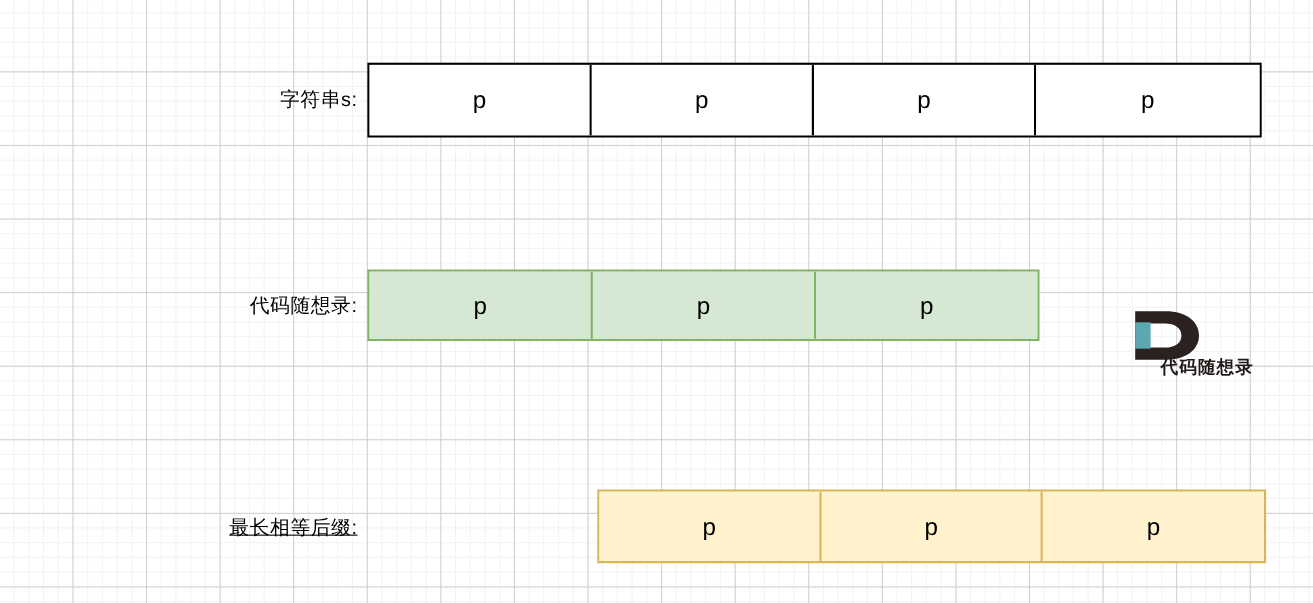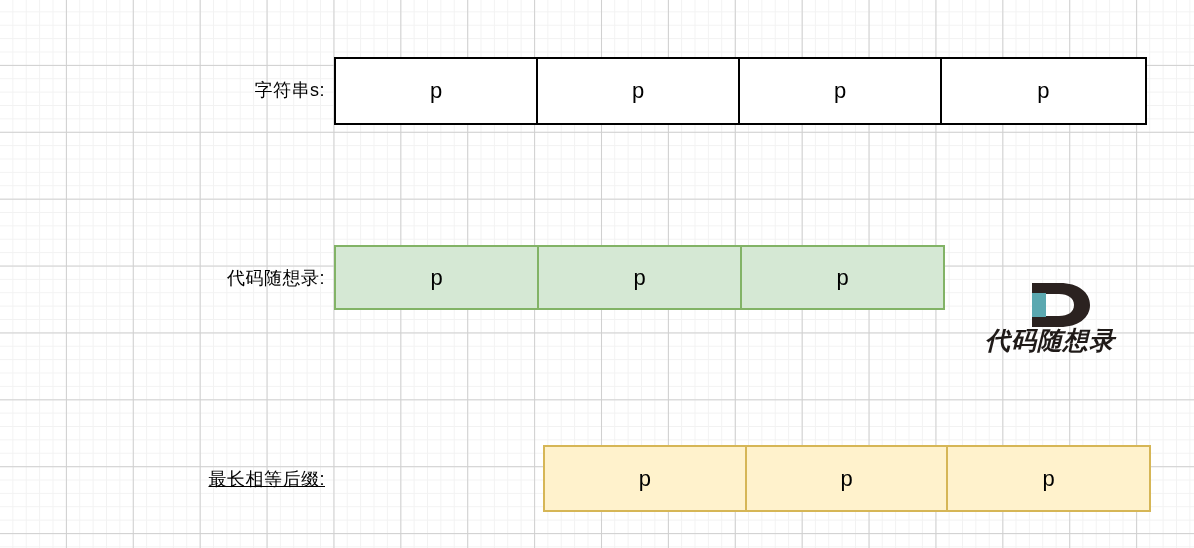--- a/index.html
+++ b/index.html
@@ -106,25 +106,24 @@
   #watermark .wm-logo {
     position: absolute;
     left: 45px;
     top: 0px;
   }
   #watermark .wm-text {
     position: absolute;
     left: 0px;
     top: 42px;
     width: 155px;
-    text-align: left;
+    text-align: right;
     font-family: "DejaVu Serif", serif;
-    font-size: 25px;
+    font-size: 16px;
     font-weight: bold;
-    font-style: italic;
     color: #1f1a18;
     letter-spacing: 1px;
     white-space: nowrap;
   }
 </style>
 </head>
 <body>
 
 <div id="canvas">
 

